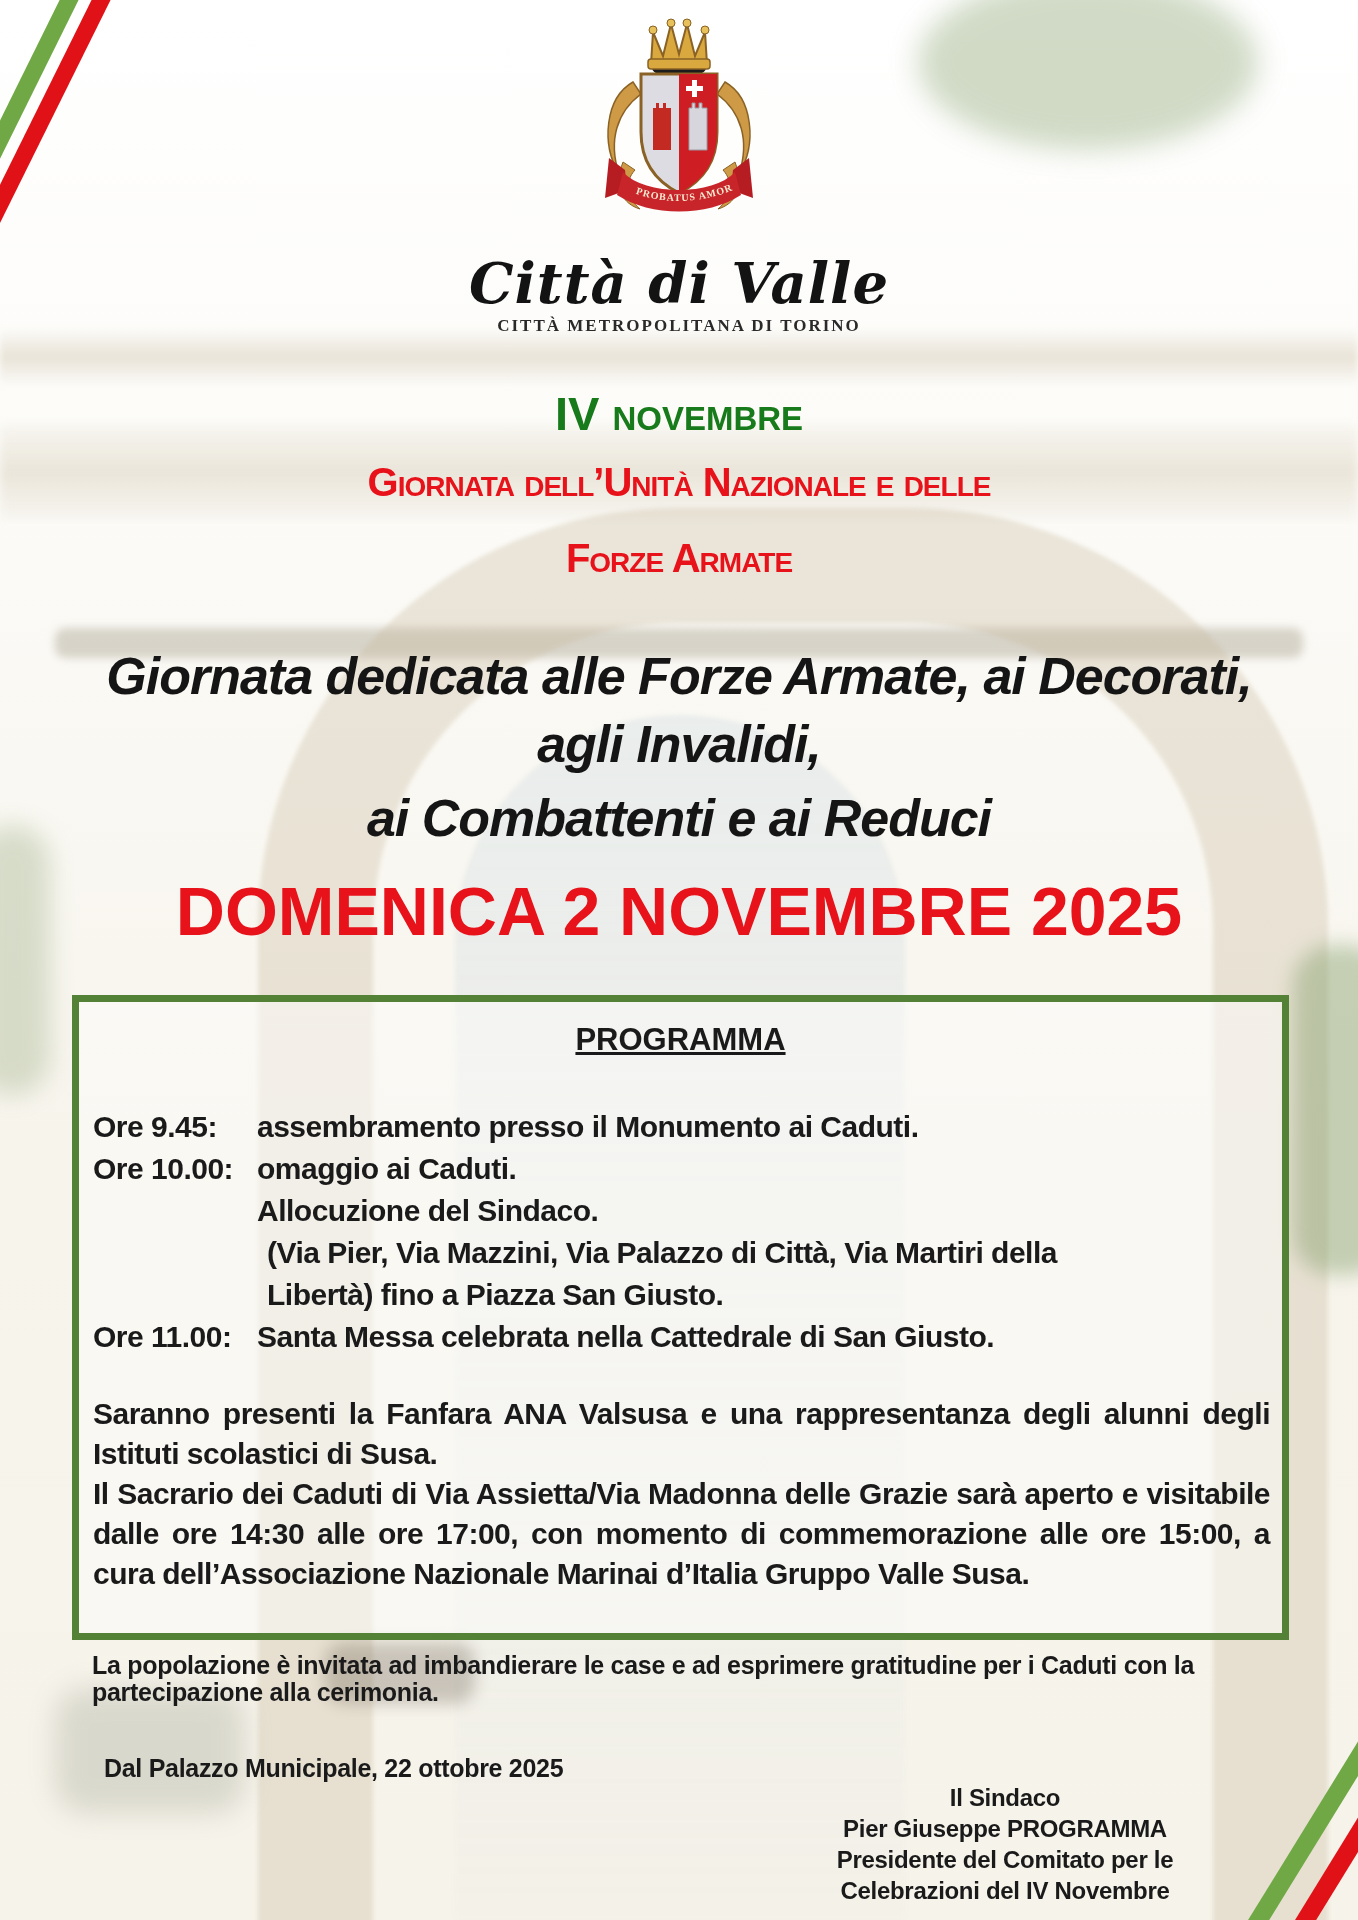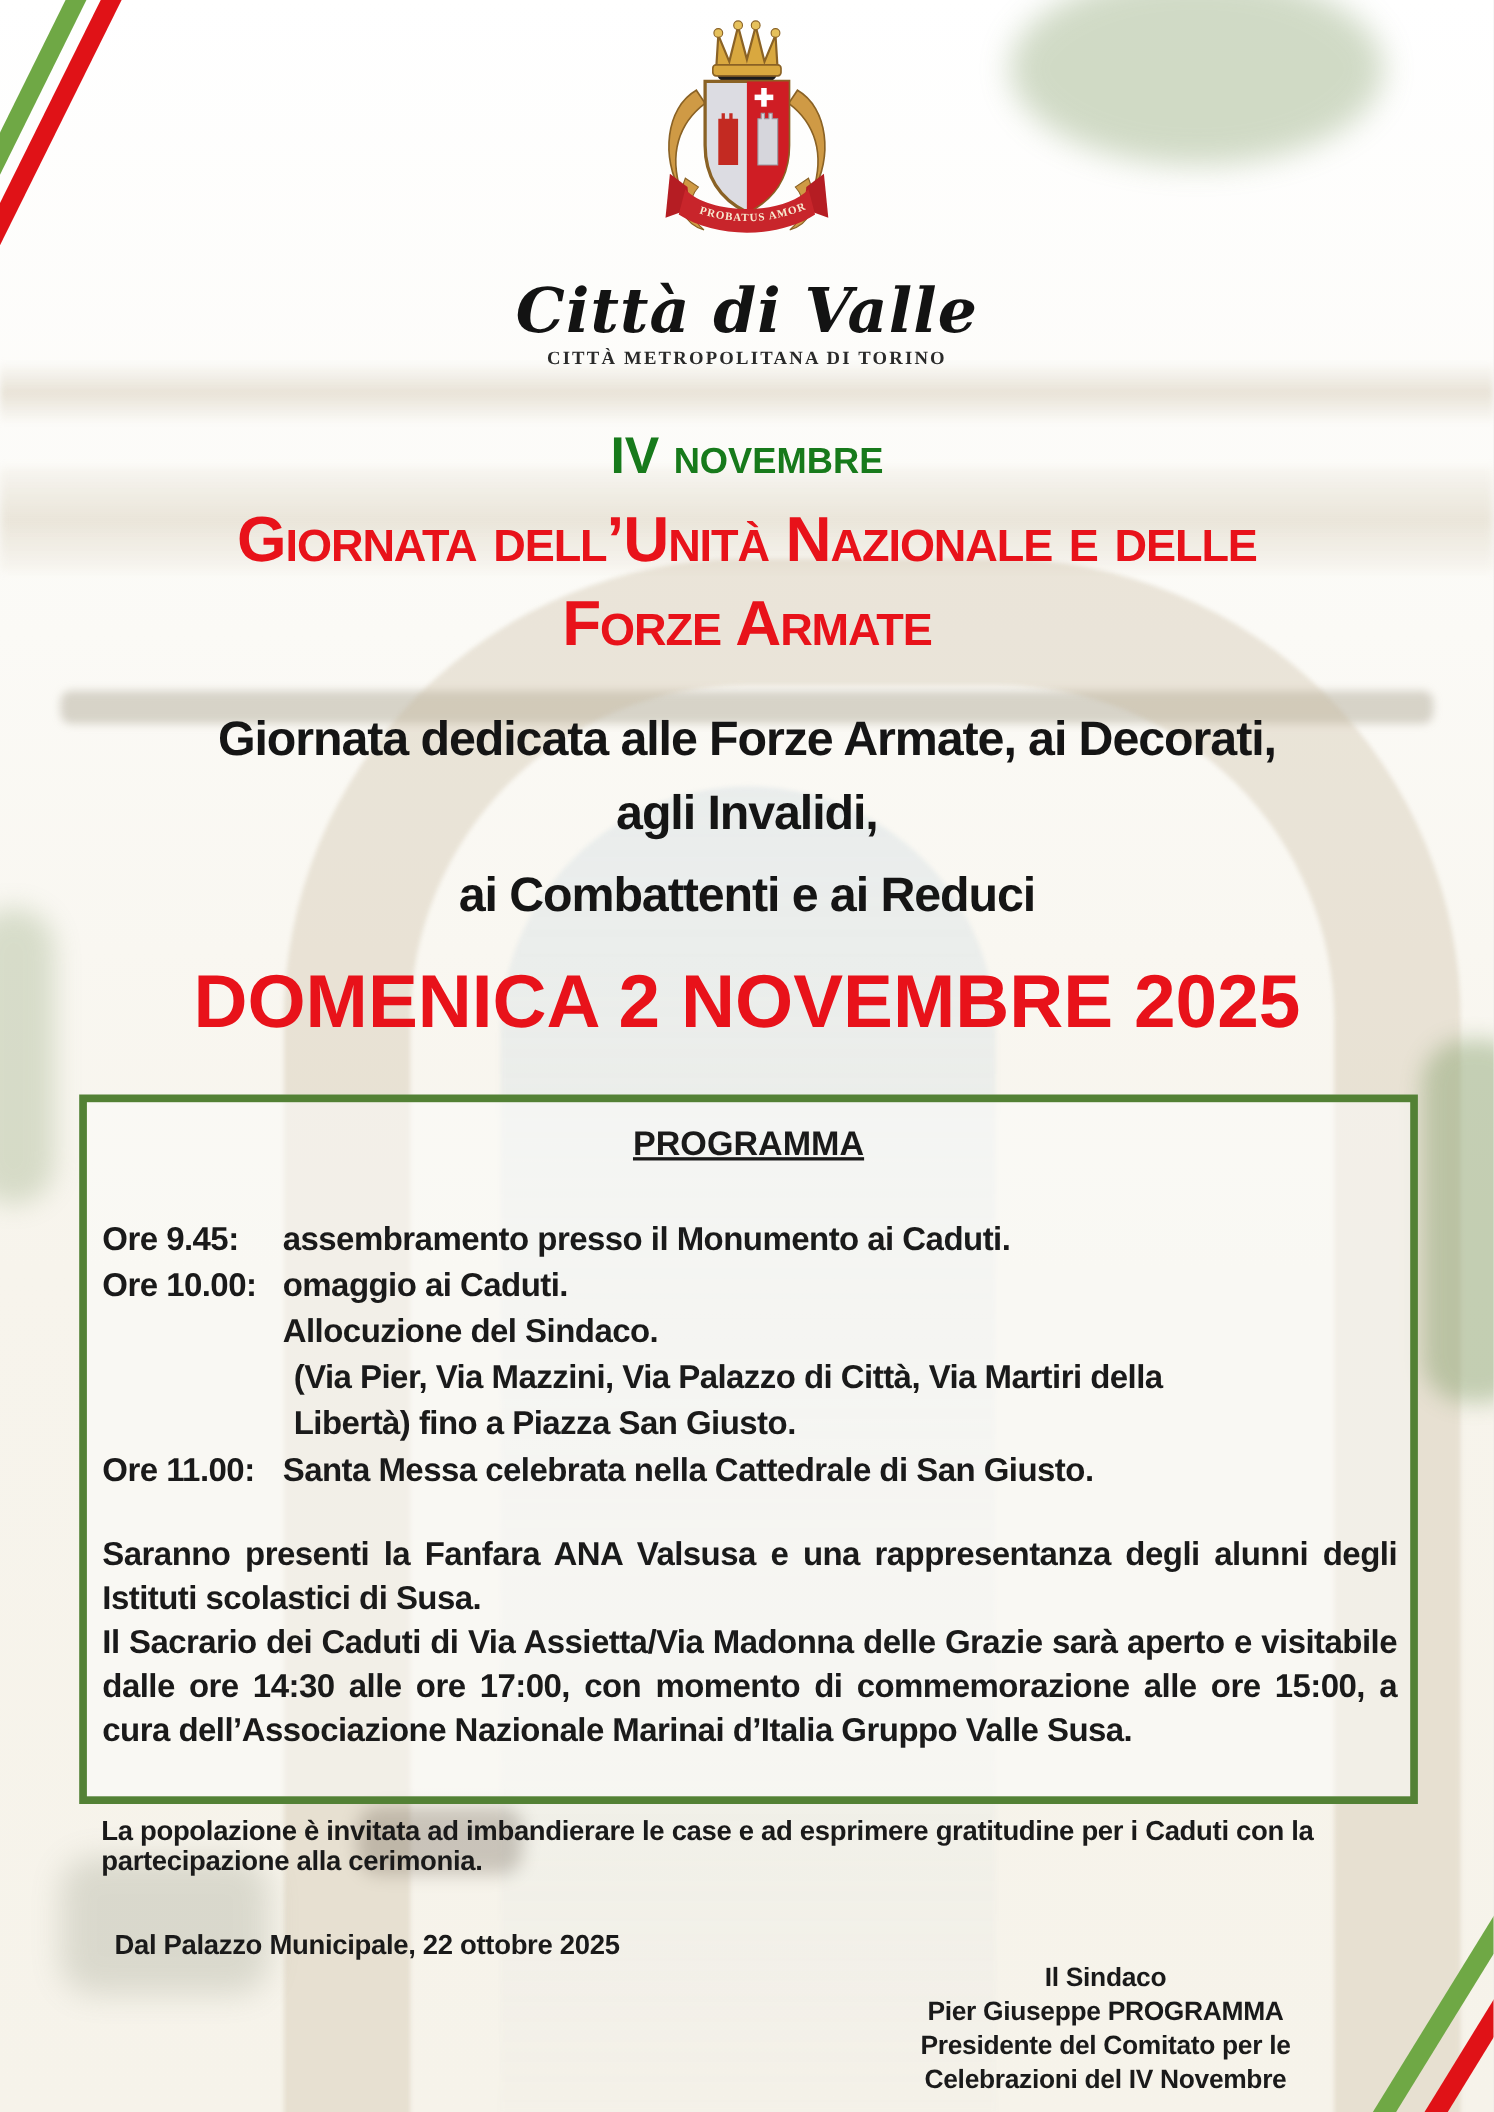--- a/index.html
+++ b/index.html
@@ -21,24 +21,24 @@
   .bg-brown-b{left:325px;top:1642px;width:150px;height:62px;background:#6d6254;opacity:.32;border-radius:20px;filter:blur(8px);}
   .bg-dark-bl{left:55px;top:1688px;width:190px;height:125px;background:#777d66;opacity:.22;border-radius:30px;filter:blur(14px);}
   
   .stripes{position:absolute;left:0;top:0;z-index:1;pointer-events:none;}
   
   .ct{position:absolute;z-index:2;left:0;width:100%;text-align:center;}
   .crest{position:absolute;z-index:2;left:595px;top:12px;}
   .city-name{top:250px;font-family:"DejaVu Serif",serif;font-style:italic;font-weight:700;font-size:56px;color:#131313;letter-spacing:1px;}
   .city-sub{top:316px;font-family:"Liberation Serif",serif;font-weight:700;font-size:17px;letter-spacing:2px;color:#2a2a2a;}
   .occasion{top:386px;font-variant:small-caps;font-weight:700;font-size:47px;color:#177a1b;letter-spacing:0px;}
-  .title-red{font-variant:small-caps;font-weight:700;color:#e8121a;font-size:58px;letter-spacing:-1px;line-height:1;}
+  .title-red{font-variant:small-caps;font-weight:700;color:#e8121a;font-size:40px;letter-spacing:-1px;line-height:1;}
   .title1{top:462px;}
   .title2{top:538px;}
-  .ded{font-weight:700;font-size:44px;letter-spacing:-1px;color:#151515;line-height:1;}
+  .ded{font-weight:700;font-size:52px;letter-spacing:-1px;color:#151515;line-height:1;font-style:italic;}
   .ded1{top:650px;}
   .ded2{top:718px;}
   .ded3{top:792px;}
   .bigdate{top:872px;font-weight:700;font-size:68px;color:#e8121a;letter-spacing:0px;}
   
   .program-box{
     position:absolute;z-index:2;left:72px;top:995px;width:1203px;height:631px;
     border:7px solid #538135;background:rgba(252,252,250,.55);
   }
   .prog-title{margin-top:20px;text-align:center;font-weight:700;font-size:31px;text-decoration:underline;letter-spacing:0px;}

